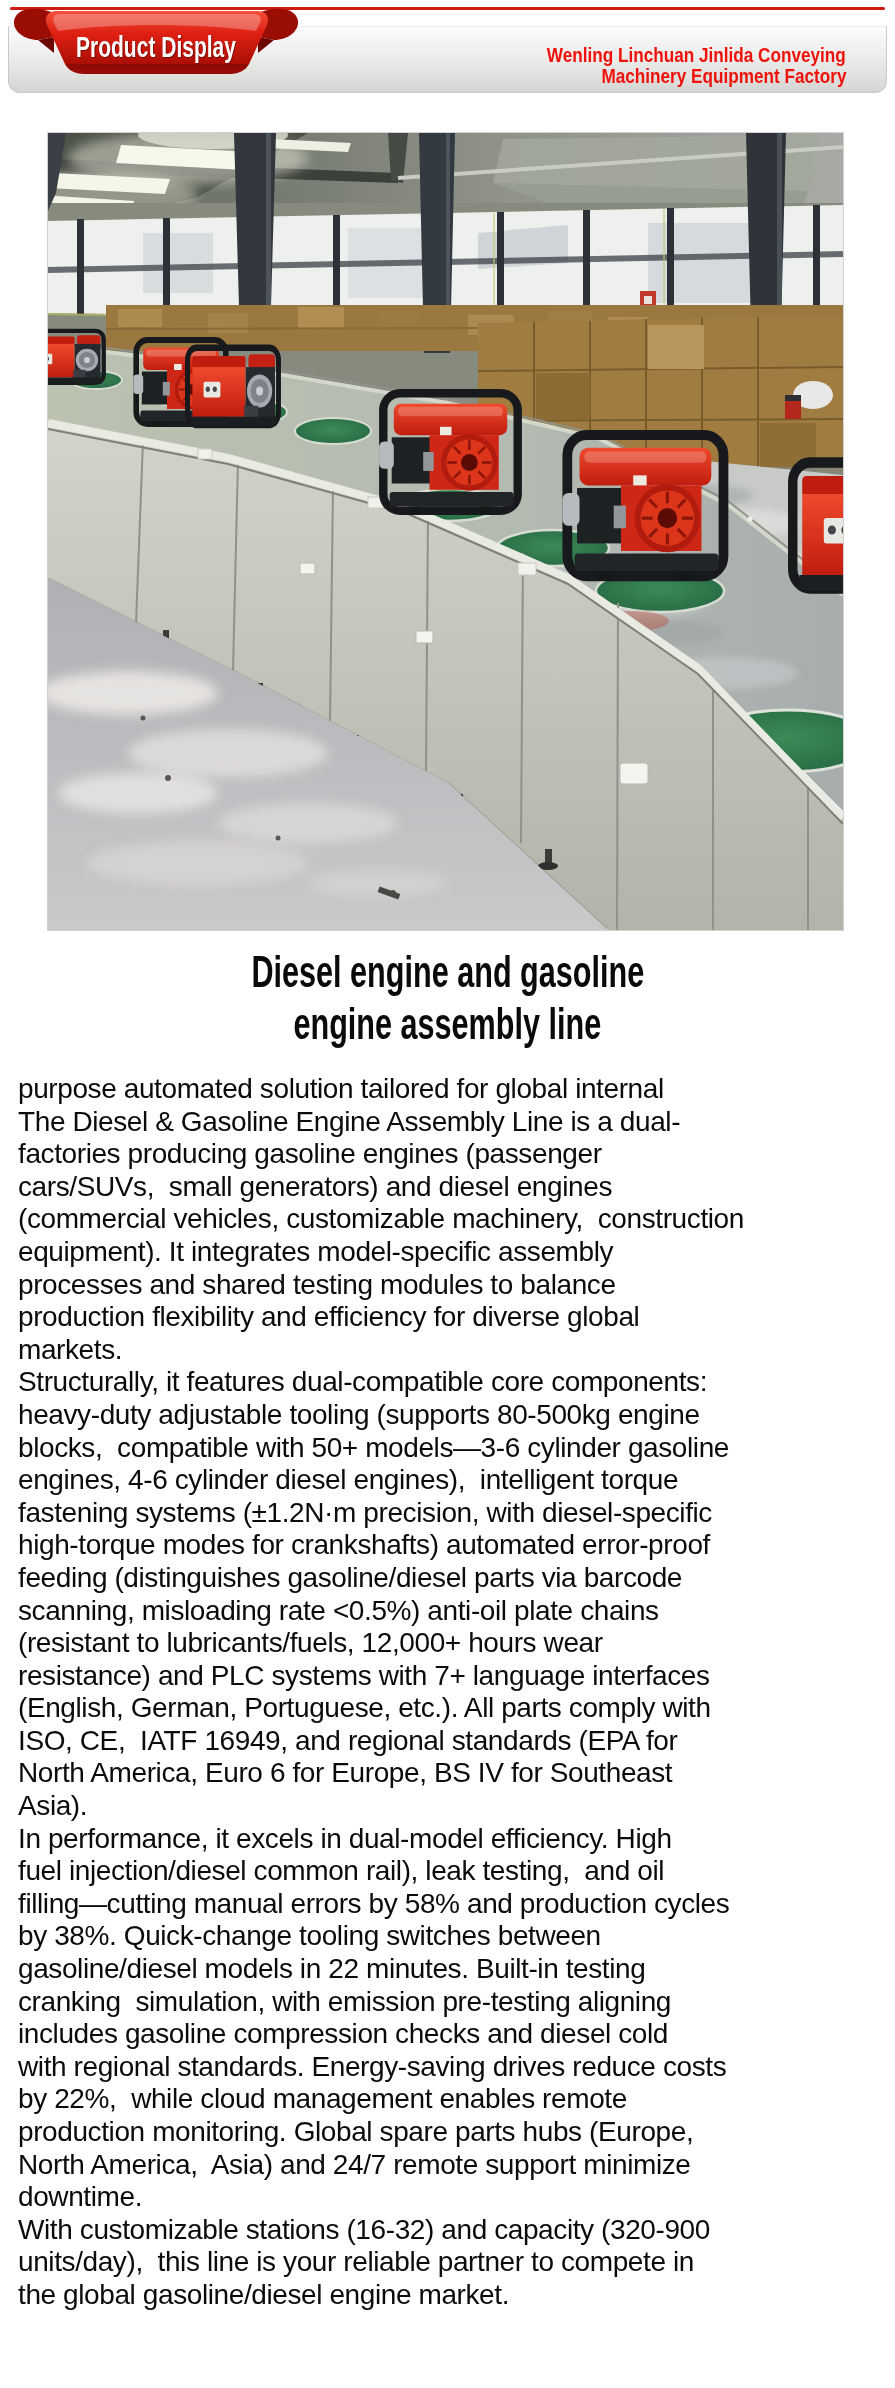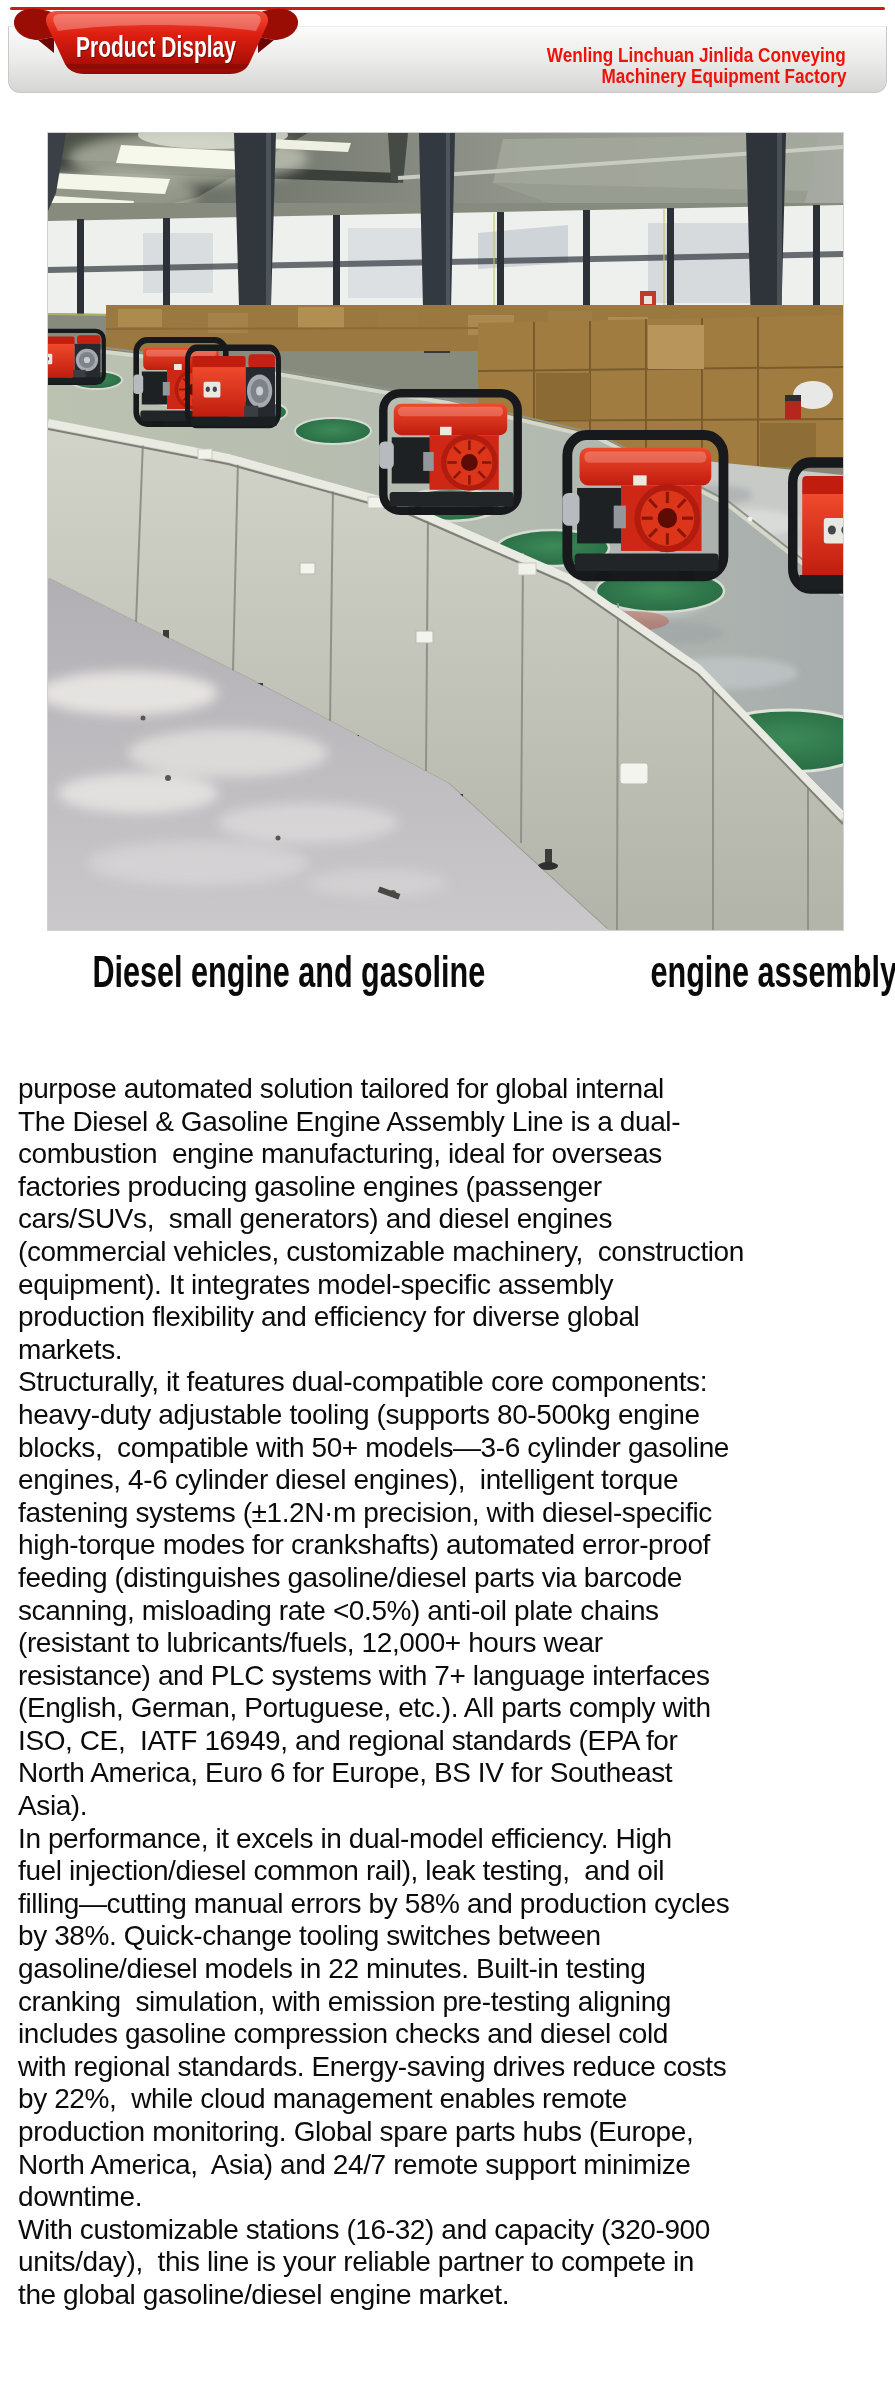--- a/index.html
+++ b/index.html
@@ -11,21 +11,21 @@
       background:linear-gradient(#fcfcfc,#e9e9e8 55%,#d5d5d4);
       border:1px solid #c9c9c9;border-top:1px solid #ececec;
       border-radius:0 0 12px 12px;box-sizing:border-box;}
   .ribbon-svg{position:absolute;left:8px;top:0;width:292px;height:84px;}
   .company{position:absolute;right:49px;top:36px;display:flex;flex-direction:column;align-items:flex-end;margin-top:9px;}
   .company-line{white-space:nowrap;font-weight:700;font-size:19.5px;line-height:21px;color:#ee120b;
       transform:scaleX(0.88);transform-origin:100% 50%;}
   
   .photo{position:absolute;left:48px;top:133px;width:795px;height:797px;outline:1px solid #d2d2d2;}
   
-  .title{position:absolute;left:0;top:946px;width:895px;display:flex;flex-direction:row;align-items:center;}
+  .title{position:absolute;left:0;top:946px;width:895px;display:flex;flex-direction:column;align-items:center;}
   .title-line{white-space:nowrap;font-weight:700;font-size:45px;line-height:52px;color:#0a0a0a;
       transform:scaleX(0.68);transform-origin:50% 0;}
   
   .bodytext{position:absolute;left:18px;top:1073px;width:860px;}
   .tline{white-space:pre;font-size:28px;letter-spacing:-0.4px;line-height:32.6px;height:32.6px;
       color:#0b0b0b;font-weight:400;}
 </style>
 </head>
 <body>
 
@@ -324,25 +324,25 @@
 
 <div class="title">
   <div class="title-line">Diesel engine and gasoline</div>
   <div class="title-line">engine assembly line</div>
 </div>
 
 <div class="bodytext">
   <div>
       <div class="tline">purpose automated solution tailored for global internal</div>
       <div class="tline">The Diesel &amp; Gasoline Engine Assembly Line is a dual-</div>
-      <div class="tline">combustion  engine manufacturing, ideal for overseas</div>
       <div class="tline">factories producing gasoline engines (passenger</div>
       <div class="tline">cars/SUVs,  small generators) and diesel engines</div>
       <div class="tline">(commercial vehicles, customizable machinery,  construction</div>
       <div class="tline">equipment). It integrates model-specific assembly</div>
+      <div class="tline">processes and shared testing modules to balance</div>
       <div class="tline">production flexibility and efficiency for diverse global</div>
       <div class="tline">markets.</div>
     </div>
   <div>
       <div class="tline">Structurally, it features dual-compatible core components:</div>
       <div class="tline">heavy-duty adjustable tooling (supports 80-500kg engine</div>
       <div class="tline">blocks,  compatible with 50+ models—3-6 cylinder gasoline</div>
       <div class="tline">engines, 4-6 cylinder diesel engines),  intelligent torque</div>
       <div class="tline">fastening systems (±1.2N·m precision, with diesel-specific</div>
       <div class="tline">high-torque modes for crankshafts) automated error-proof</div>

